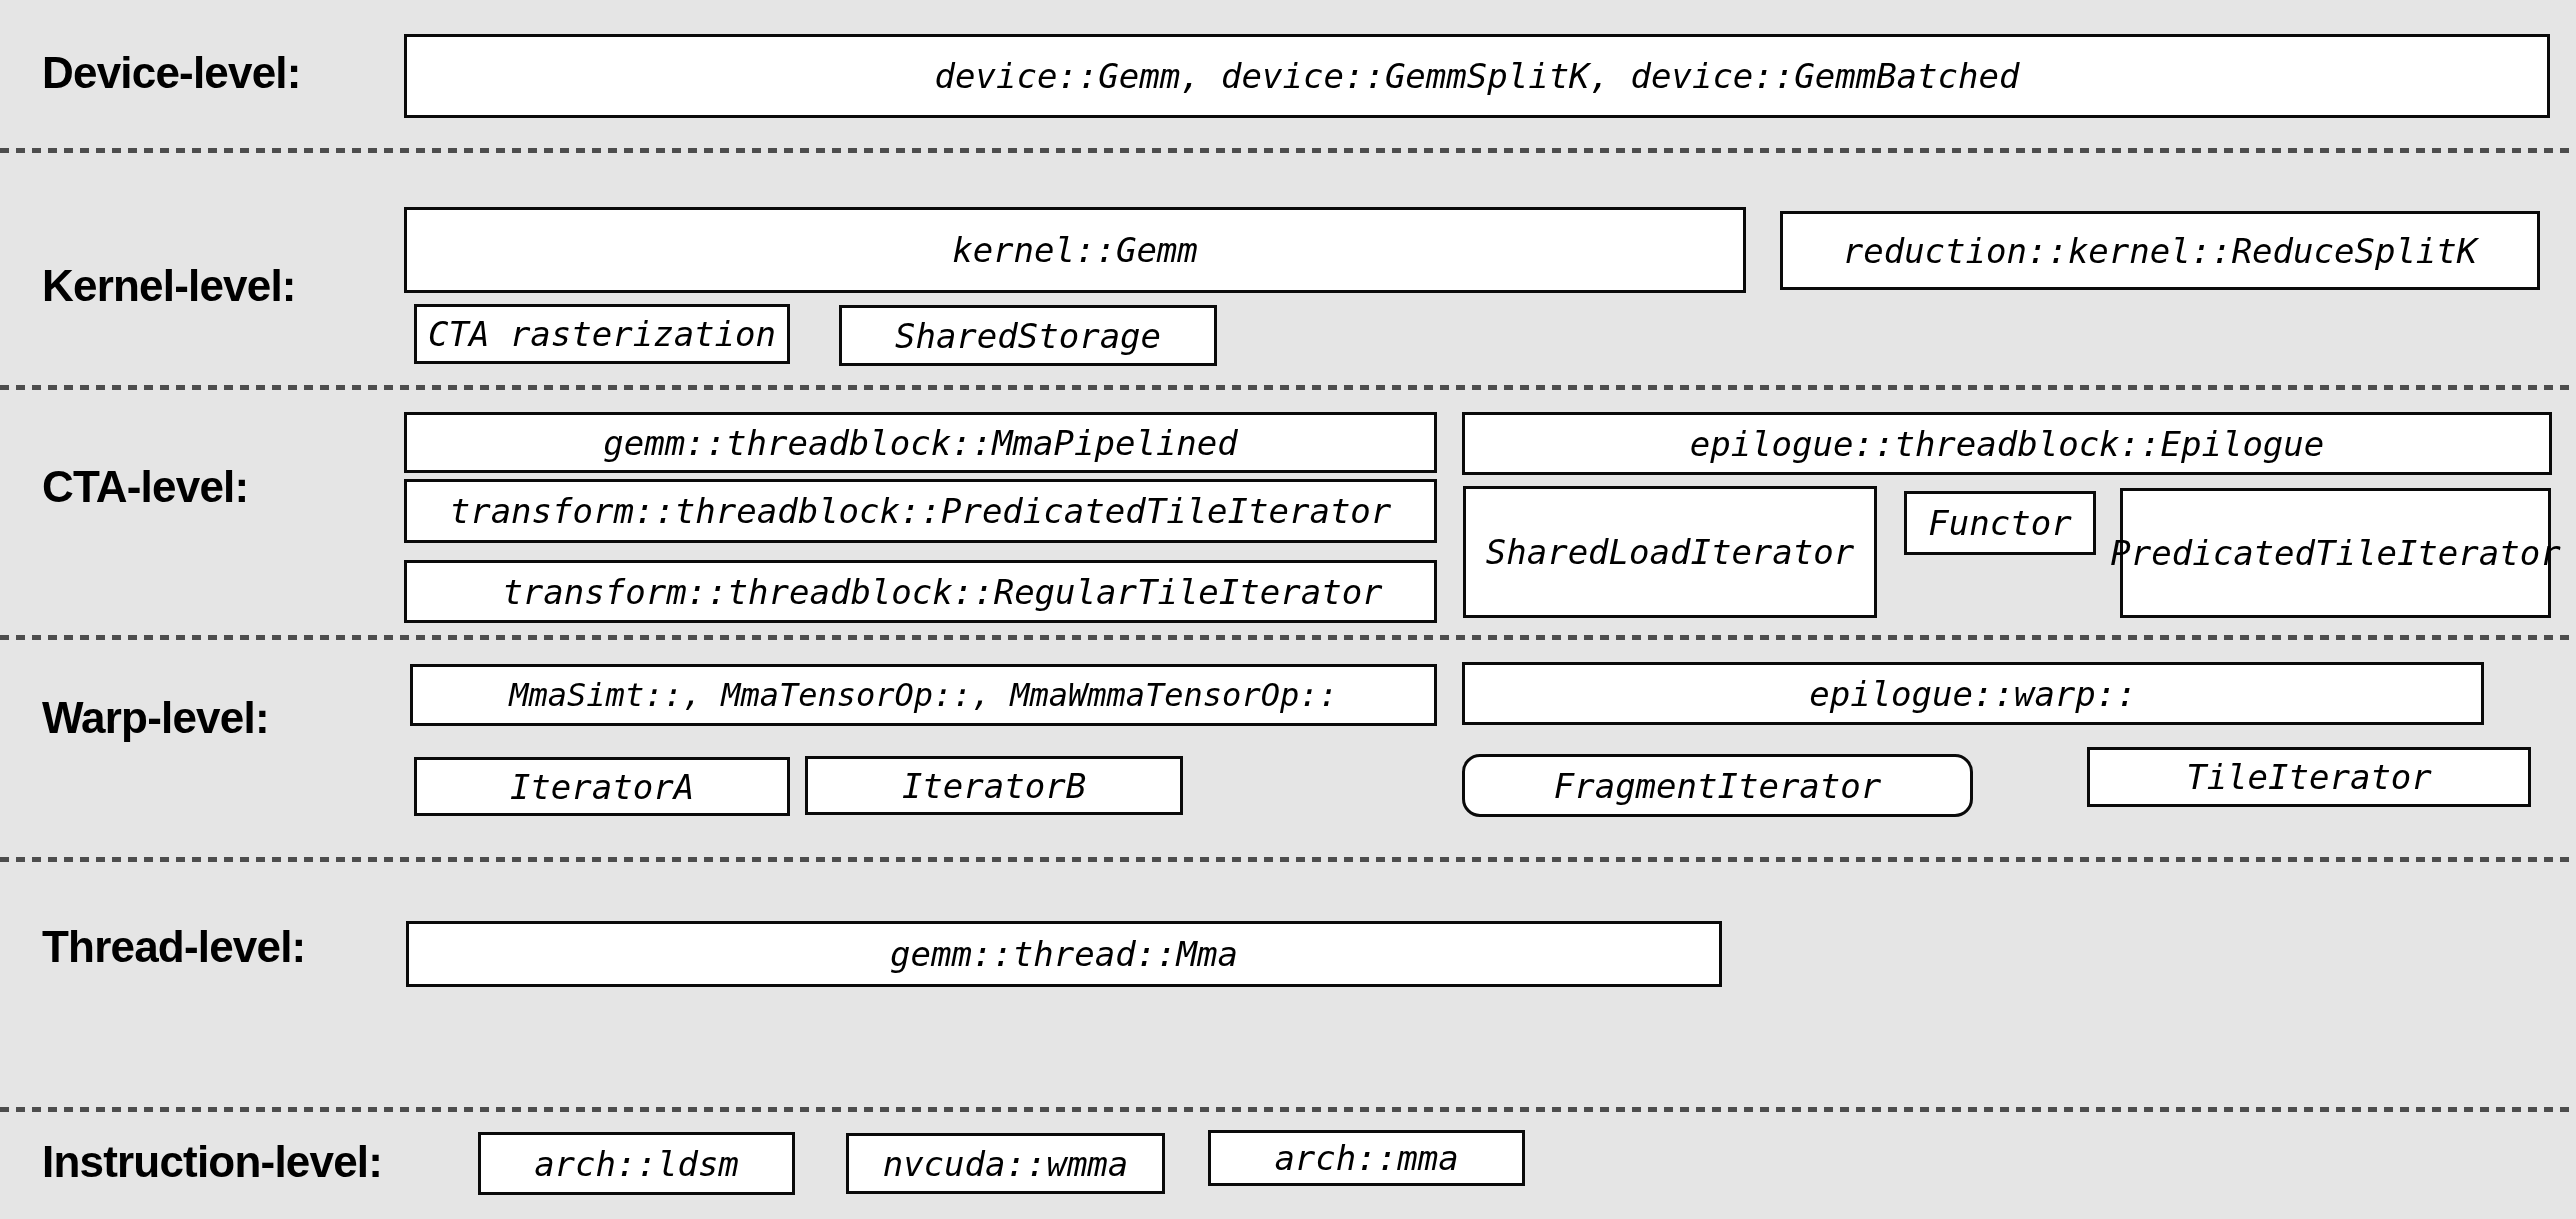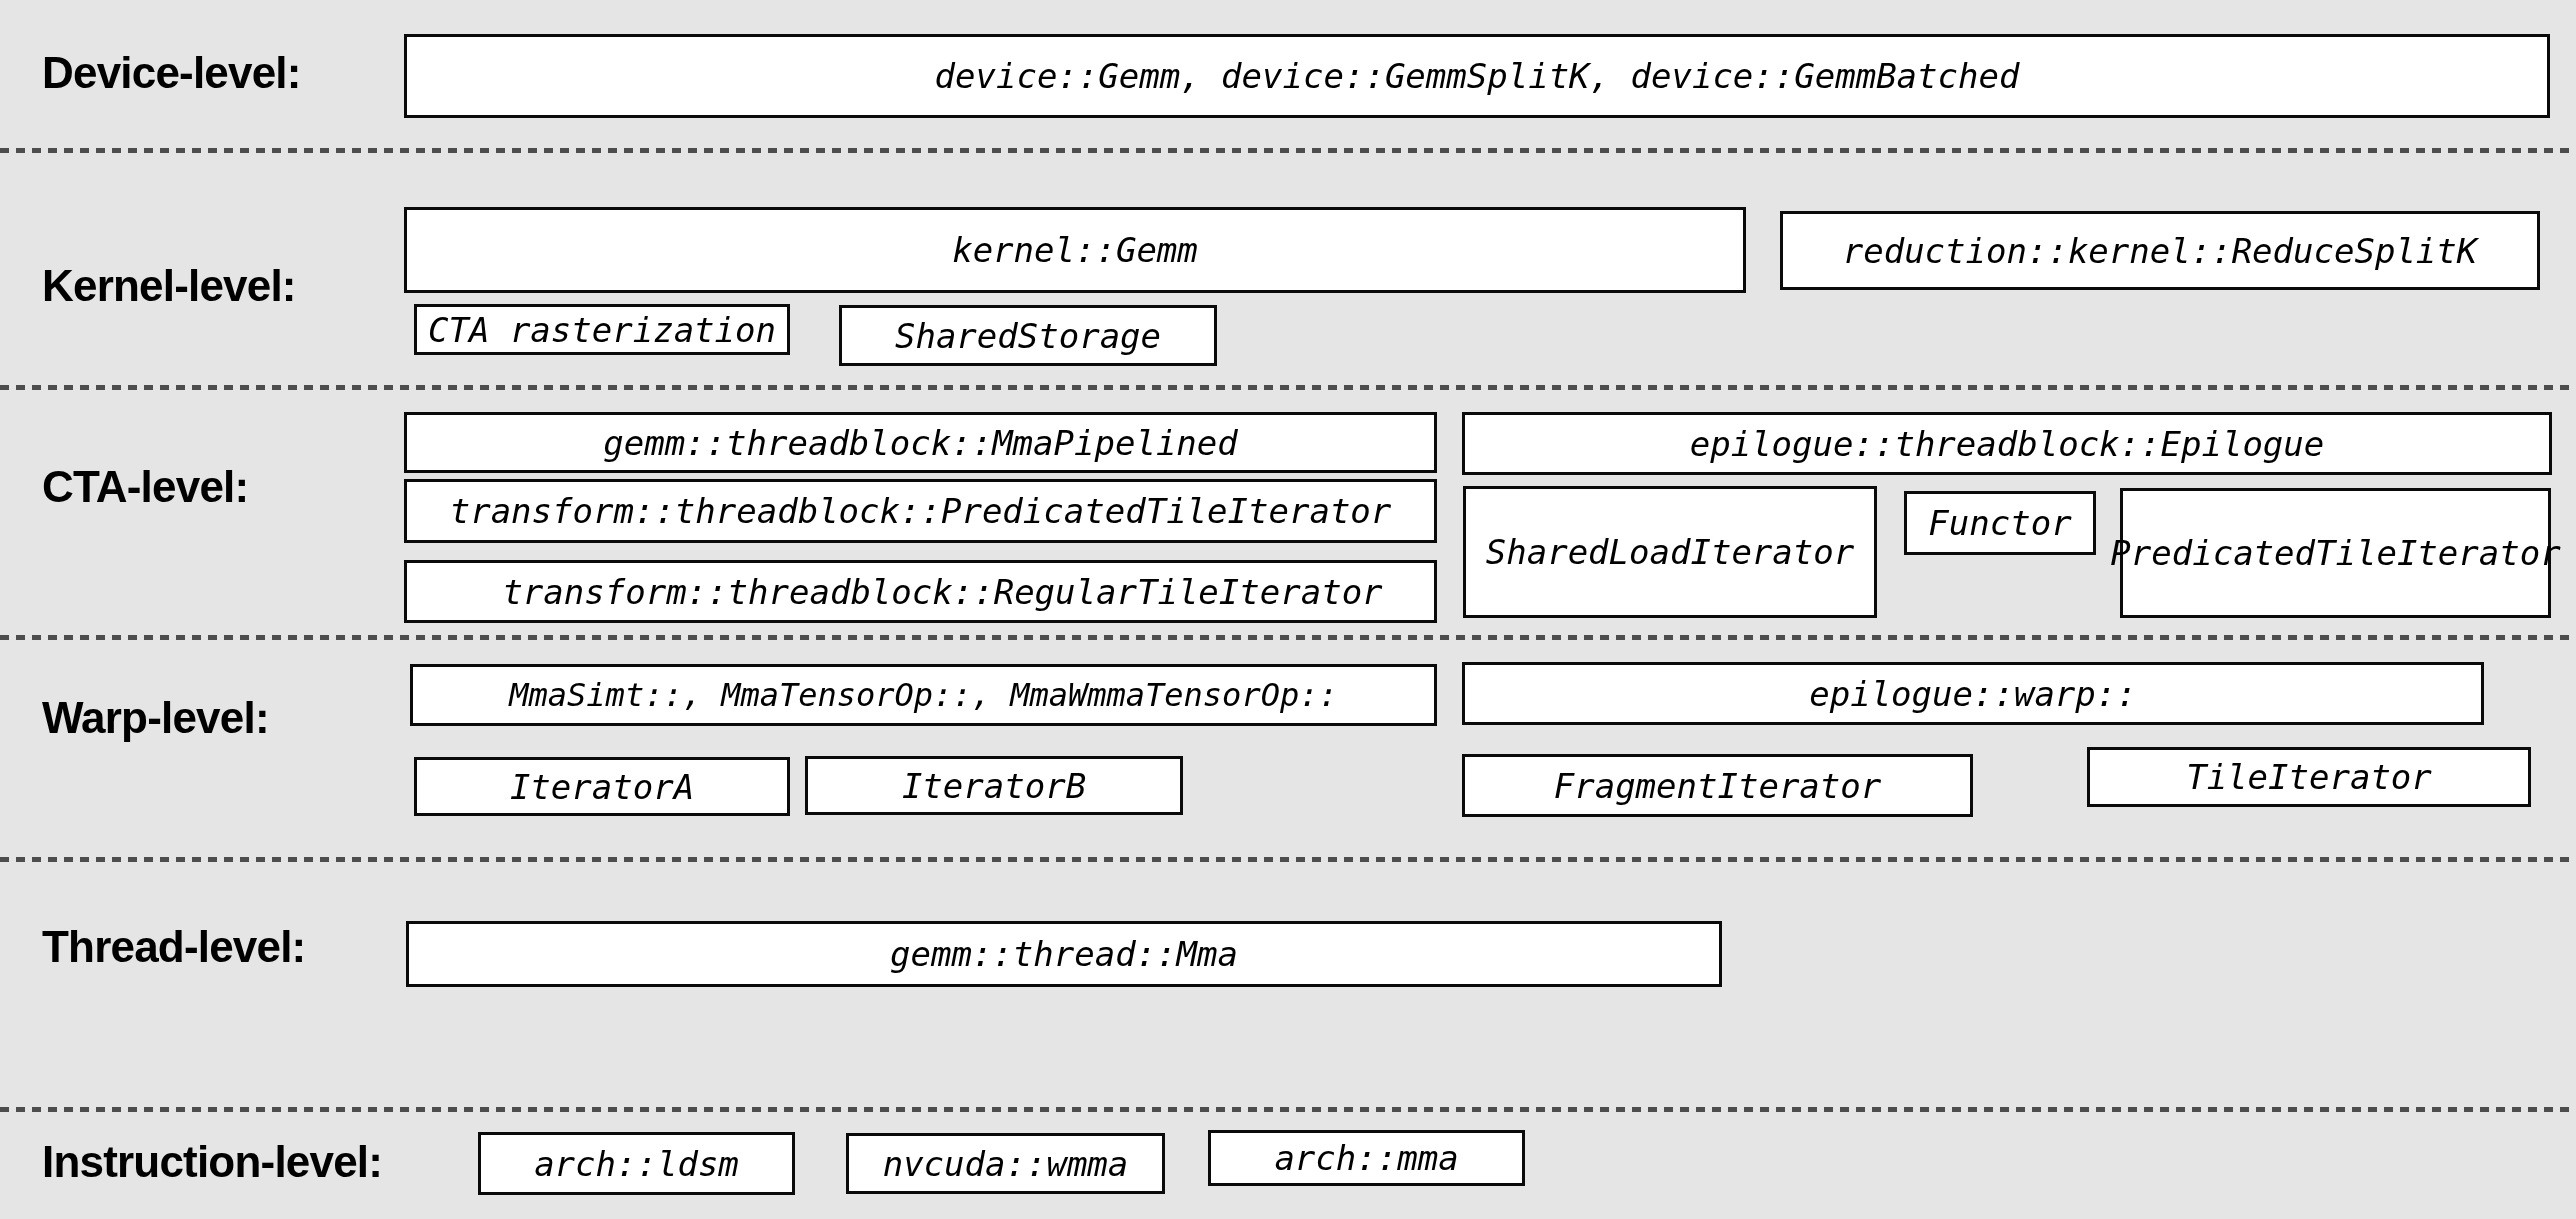--- a/index.html
+++ b/index.html
@@ -61,36 +61,36 @@
   #sep-2 { top: 385px; }
   #sep-3 { top: 635px; }
   #sep-4 { top: 857px; }
   #sep-5 { top: 1107px; }
 
   
   #box-device-main        { left: 404px;  top: 34px;   width: 2146px; height: 84px; }
 
   #box-kernel-gemm        { left: 404px;  top: 207px;  width: 1342px; height: 86px; }
   #box-kernel-reduce      { left: 1780px; top: 211px;  width: 760px;  height: 79px; }
-  #box-cta-raster         { left: 414px;  top: 304px;  width: 376px;  height: 51px; }
+  #box-cta-raster         { left: 414px;  top: 304px;  width: 376px;  height: 60px; }
   #box-shared-storage     { left: 839px; top: 305px;  width: 378px;  height: 61px; }
 
   #box-cta-mma-pipelined  { left: 404px;  top: 412px;  width: 1033px; height: 61px; }
   #box-cta-pred-tile      { left: 404px;  top: 479px;  width: 1033px; height: 64px; }
   #box-cta-reg-tile       { left: 404px;  top: 560px;  width: 1033px; height: 63px; padding-left: 44px; }
   #box-cta-epilogue       { left: 1462px; top: 412px;  width: 1090px; height: 63px; }
   #box-shared-load-iter   { left: 1463px; top: 486px;  width: 414px;  height: 132px; }
   #box-functor            { left: 1904px; top: 491px;  width: 192px;  height: 64px; }
   #box-cta-pred-tile-epi  { left: 2120px; top: 488px;  width: 431px;  height: 130px; }
 
   #box-warp-mma           { left: 410px;  top: 664px;  width: 1027px; height: 62px; font-size: 32px; }
   #box-iterator-a         { left: 414px;  top: 757px;  width: 376px;  height: 59px; }
   #box-iterator-b         { left: 805px; top: 756px;  width: 378px;  height: 59px; }
   #box-epilogue-warp      { left: 1462px; top: 662px;  width: 1022px; height: 63px; }
-  #box-fragment-iter      { left: 1462px; top: 754px;  width: 511px;  height: 63px; }
+  #box-fragment-iter      { left: 1462px; top: 754px;  width: 511px;  height: 63px; border-radius: 18px; }
   #box-tile-iter          { left: 2087px; top: 747px;  width: 444px;  height: 60px; }
 
   #box-thread-mma         { left: 406px;  top: 921px; width: 1316px; height: 66px; }
 
   #box-arch-ldsm          { left: 478px;  top: 1132px; width: 317px;  height: 63px; }
   #box-nvcuda-wmma        { left: 846px; top: 1133px; width: 319px;  height: 61px; }
   #box-arch-mma           { left: 1208px; top: 1130px; width: 317px;  height: 56px; }
 </style>
 </head>
 <body>

